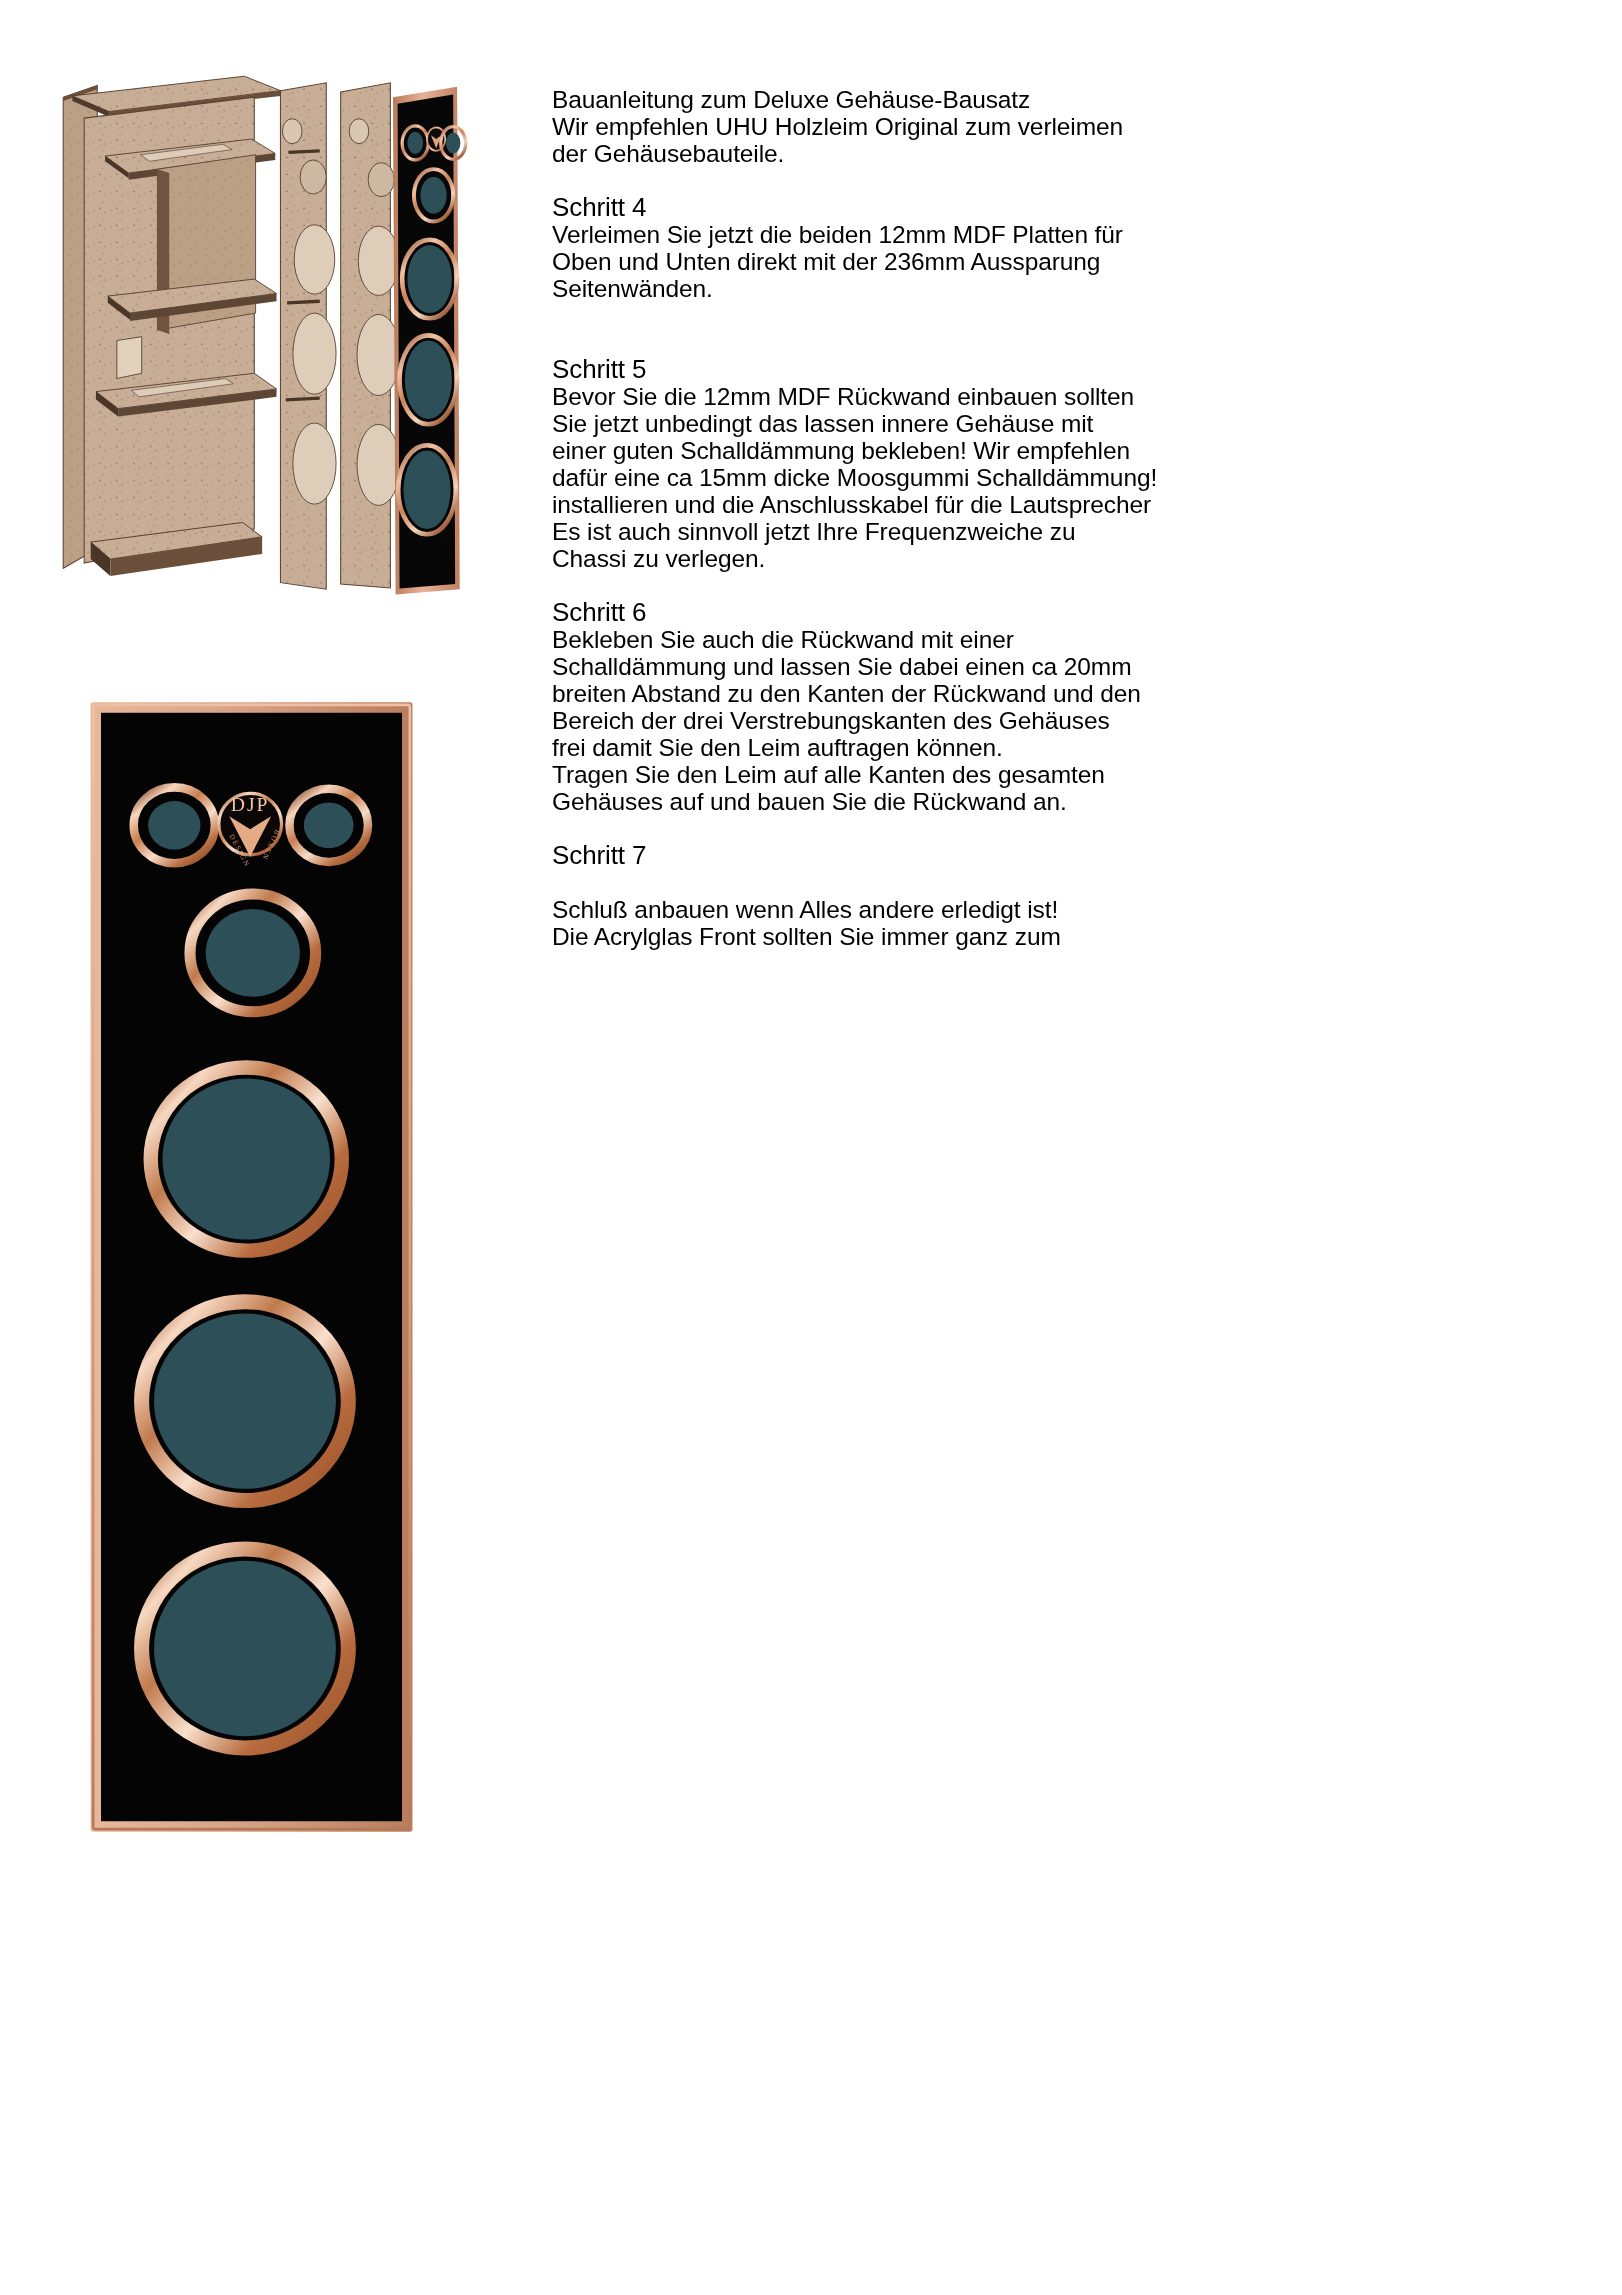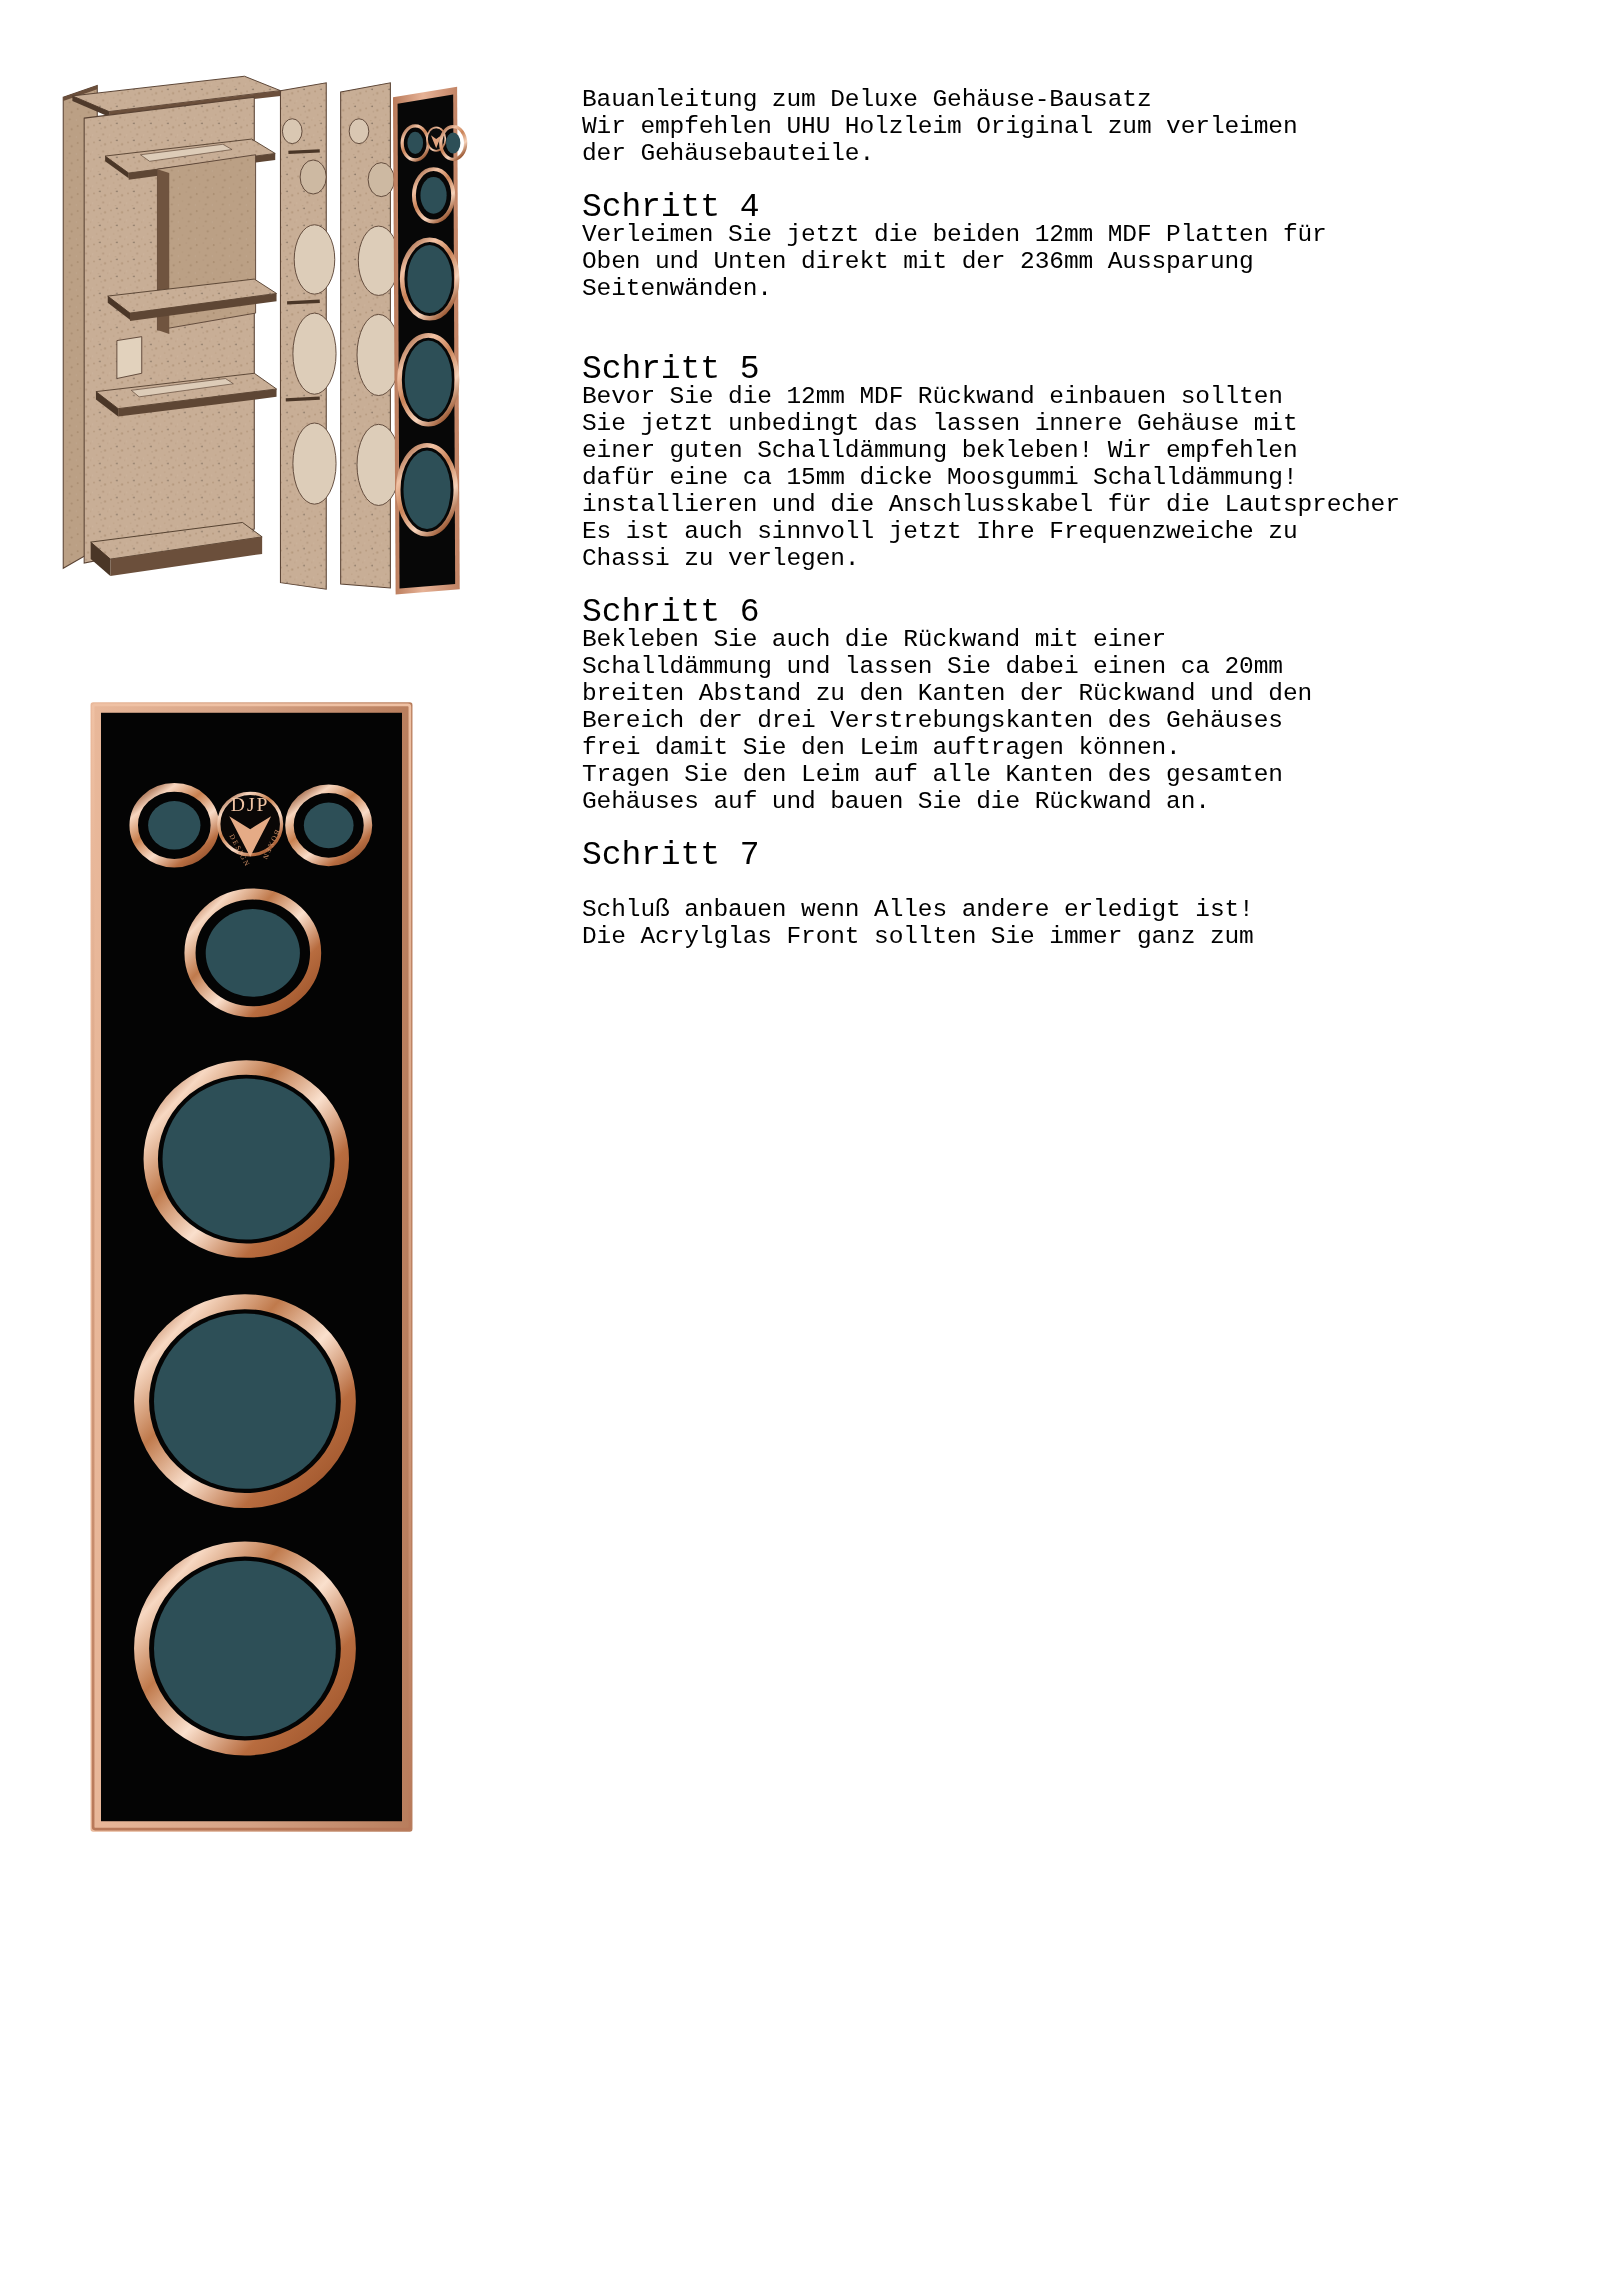--- a/index.html
+++ b/index.html
@@ -14,37 +14,36 @@
     height: 2295px;
     position: relative;
     overflow: hidden;
     font-family: "Liberation Sans", sans-serif;
     color: #000000;
   }
 
   
   #instructions-column {
     position: absolute;
-    left: 582px;
+    left: 552px;
     top: 86px;
     width: 1021px;
-    font-family: Liberation Mono, monospace;
   }
   .text-block { margin: 0 0 0 0; }
   .text-line {
     font-size: 24.5px;
     line-height: 27px;
     letter-spacing: -0.1px;
     white-space: pre;
     color: #000000;
   }
   .gap-large { height: 27px; }
   .gap-small { height: 27px; }
   .step-heading {
-    font-size: 33px;
+    font-size: 26px;
     line-height: 27px;
     letter-spacing: -0.1px;
     white-space: pre;
   }
 
   
   #exploded-view {
     position: absolute;
     left: 58px;
     top: 71px;

